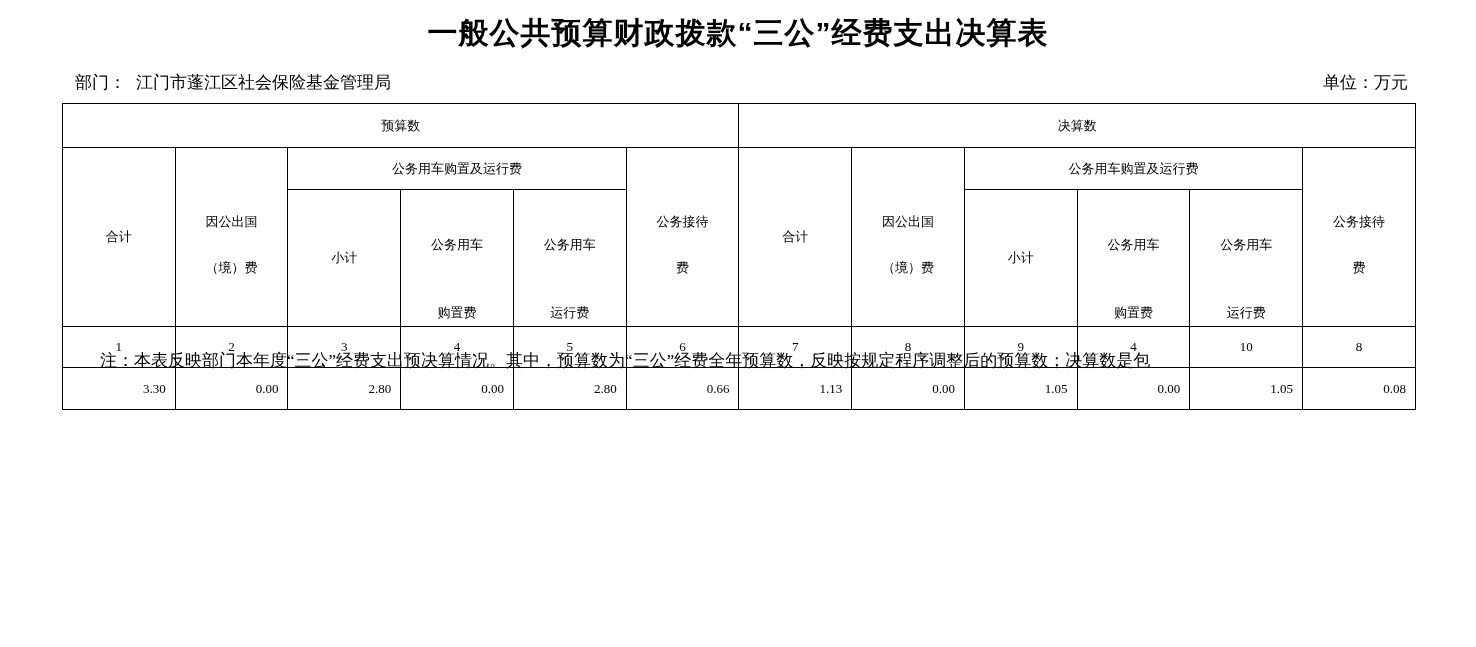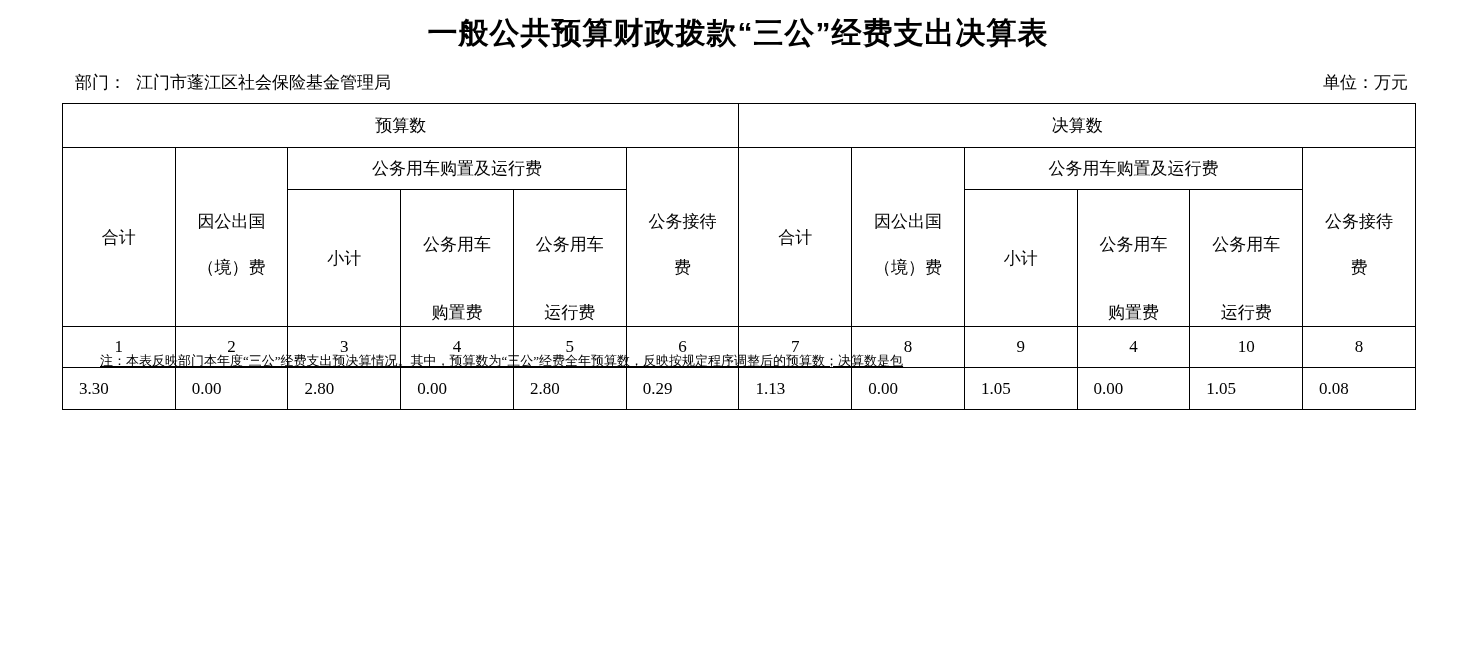--- a/index.html
+++ b/index.html
@@ -37,45 +37,44 @@
     gap: 17px;
   }
   .meta-left .label { margin-right: 10px; }
   table.fin-table {
     position: absolute;
     left: 62px;
     top: 103px;
     width: 1354px;
     border-collapse: collapse;
     table-layout: fixed;
-    font-size: 17px;
+    font-size: 13px;
   }
   table.fin-table th, table.fin-table td {
     border: 1px solid #000000;
     font-weight: normal;
     text-align: center;
     vertical-align: middle;
     padding: 0;
     overflow: hidden;
   }
   tr.row-section th { height: 43px; }
   tr.row-head-a th { height: 41px; }
   tr.row-head-b th { height: 57px; }
   tr.row-nums td { height: 40px; }
-  tr.row-vals td { height: 41px; text-align: left; padding-right: 9px; padding-left: 16px; }
+  tr.row-vals td { height: 41px; text-align: right; padding-right: 9px; padding-left: 16px; }
   .two-line div { line-height: 30px; margin-top: 16px; }
   .two-line-sm div { line-height: 27px; margin-top: 41px; }
   .note-block {
     position: absolute;
     left: 62px;
     top: 338px;
     width: 1358px;
-    font-size: 13px;
+    font-size: 17px;
     line-height: 46px;
-    text-decoration: underline;
   }
   .note-line1 { text-indent: 38px; }
 </style>
 </head>
 <body>
 
 <div class="doc-title">一般公共预算财政拨款“三公”经费支出决算表</div>
 
 <div class="meta-row">
   <div class="meta-left">
@@ -159,21 +158,21 @@
     <td>4</td>
     <td>10</td>
     <td>8</td>
   </tr>
   <tr class="row-vals">
     <td>3.30</td>
     <td>0.00</td>
     <td>2.80</td>
     <td>0.00</td>
     <td>2.80</td>
-    <td>0.29</td>
+    <td>0.66</td>
     <td>1.13</td>
     <td>0.00</td>
     <td>1.05</td>
     <td>0.00</td>
     <td>1.05</td>
     <td>0.08</td>
   </tr>
 </tbody>
   </table>
 

